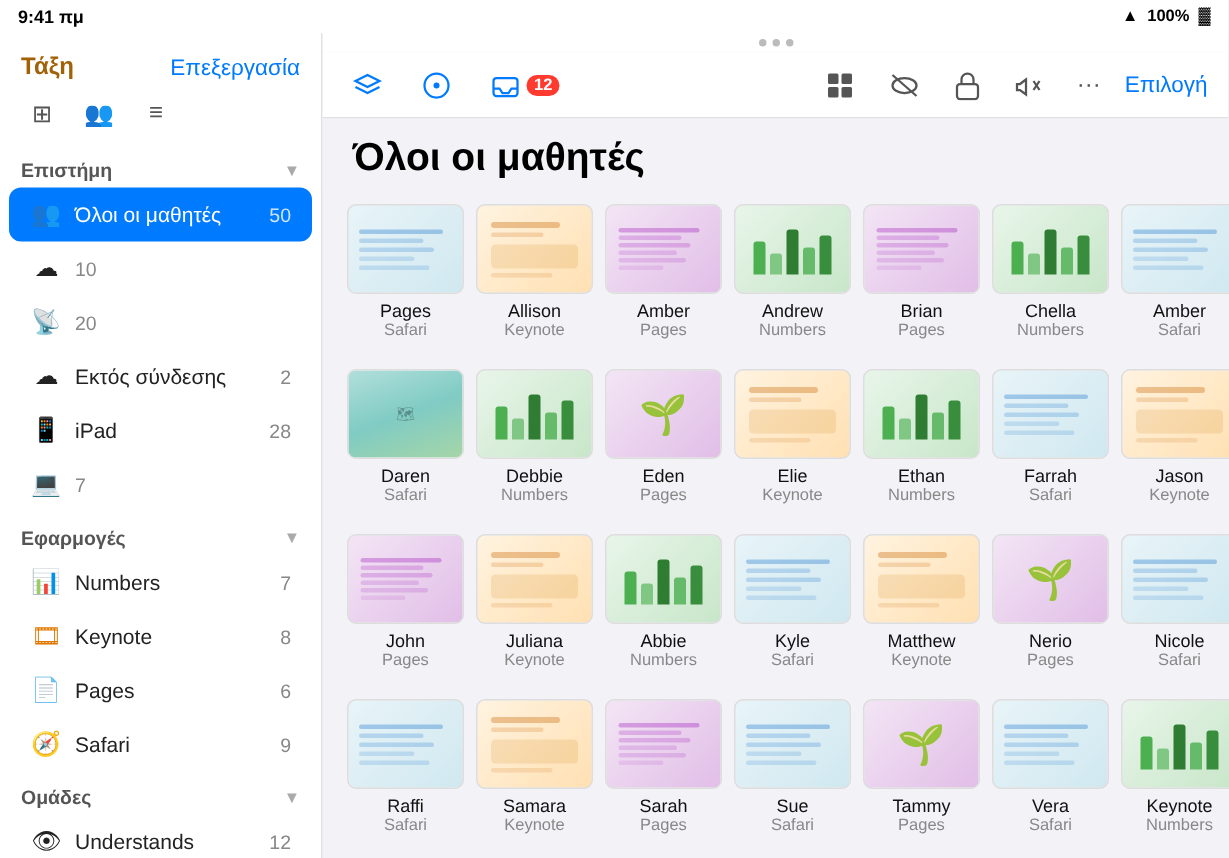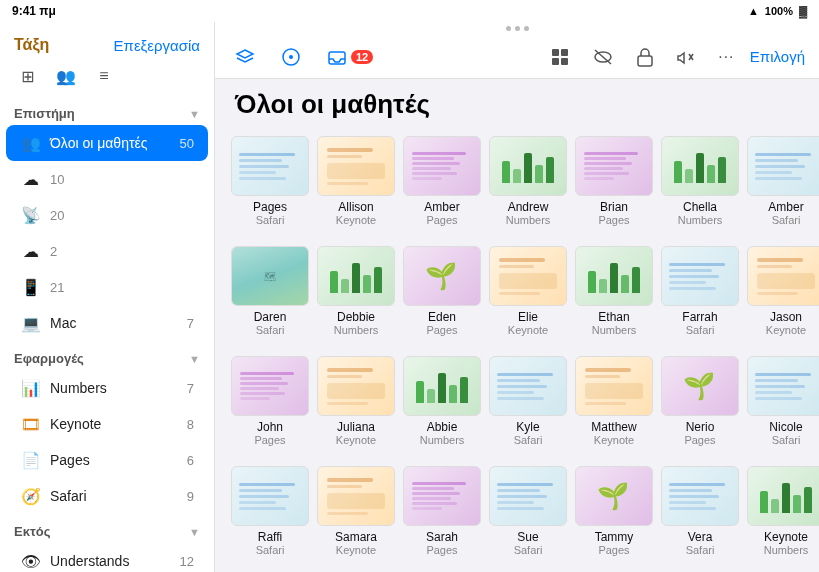--- a/index.html
+++ b/index.html
@@ -279,29 +279,30 @@
     <div class="sidebar-item">
       <span class="item-icon">☁</span>
       <span class="item-count">10</span>
     </div>
     <div class="sidebar-item">
       <span class="item-icon">📡</span>
       <span class="item-count">20</span>
     </div>
     <div class="sidebar-item">
       <span class="item-icon">☁</span>
+      <span class="item-label">Εκτός σύνδεσης</span>
       <span class="item-count">2</span>
     </div>
     <div class="sidebar-item">
       <span class="item-icon">📱</span>
-      <span class="item-count">21</span>
+      <span class="item-label">iPad</span>
+      <span class="item-count">28</span>
     </div>
     <div class="sidebar-item">
       <span class="item-icon">💻</span>
-      <span class="item-label">Mac</span>
       <span class="item-count">7</span>
     </div>
 
     <div class="section-label">
       <span>Εφαρμογές</span>
       <span class="chevron">▼</span>
     </div>
     <div class="sidebar-item">
       <span class="item-icon" style="color:#1a8a1a;">📊</span>
       <span class="item-label">Numbers</span>
@@ -317,21 +318,21 @@
       <span class="item-label">Pages</span>
       <span class="item-count">6</span>
     </div>
     <div class="sidebar-item">
       <span class="item-icon" style="color:#007aff;">🧭</span>
       <span class="item-label">Safari</span>
       <span class="item-count">9</span>
     </div>
 
     <div class="section-label">
-      <span>Εκτός</span>
+      <span>Ομάδες</span>
       <span class="chevron">▼</span>
     </div>
     <div class="sidebar-item">
       <span class="item-icon">👁</span>
       <span class="item-label">Understands</span>
       <span class="item-count">12</span>
     </div>
 
   </div>
 

